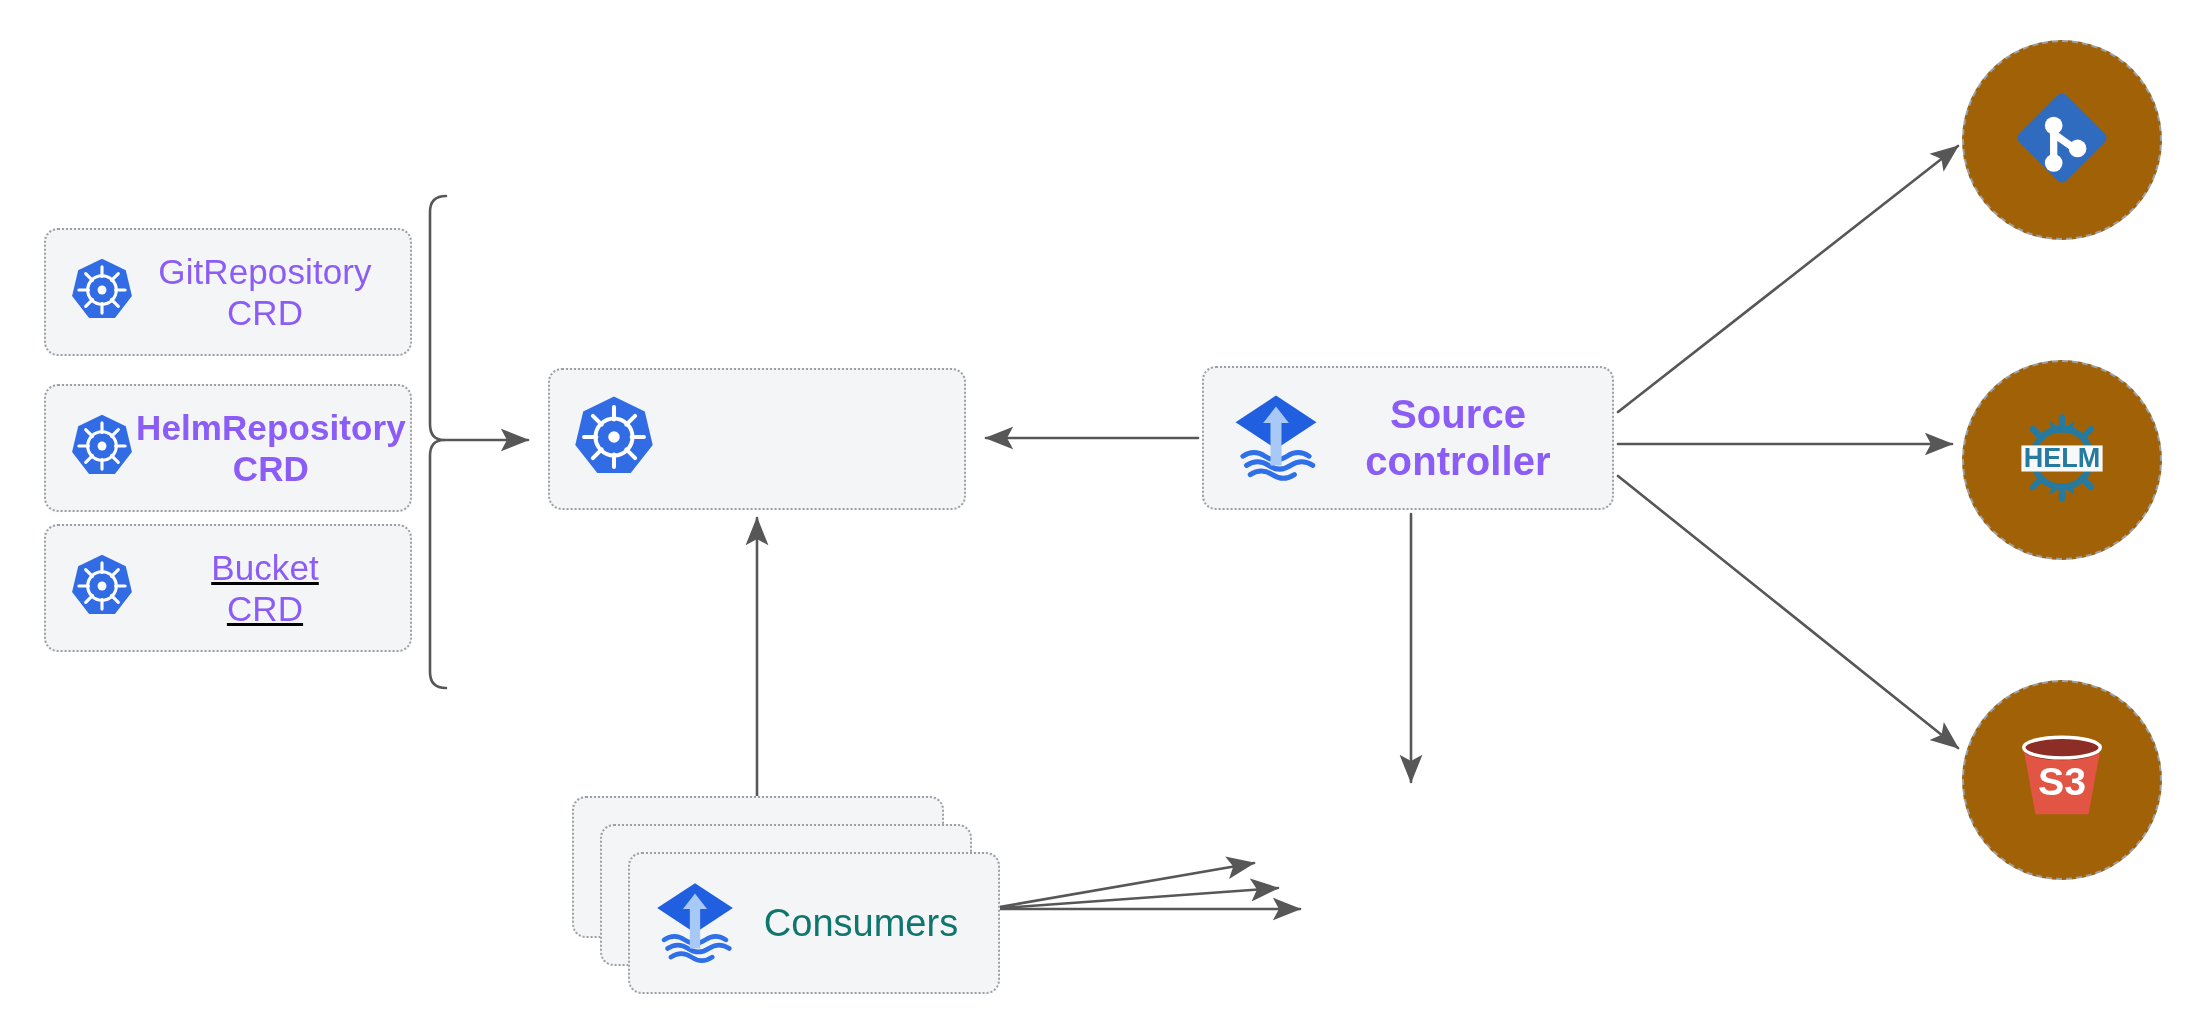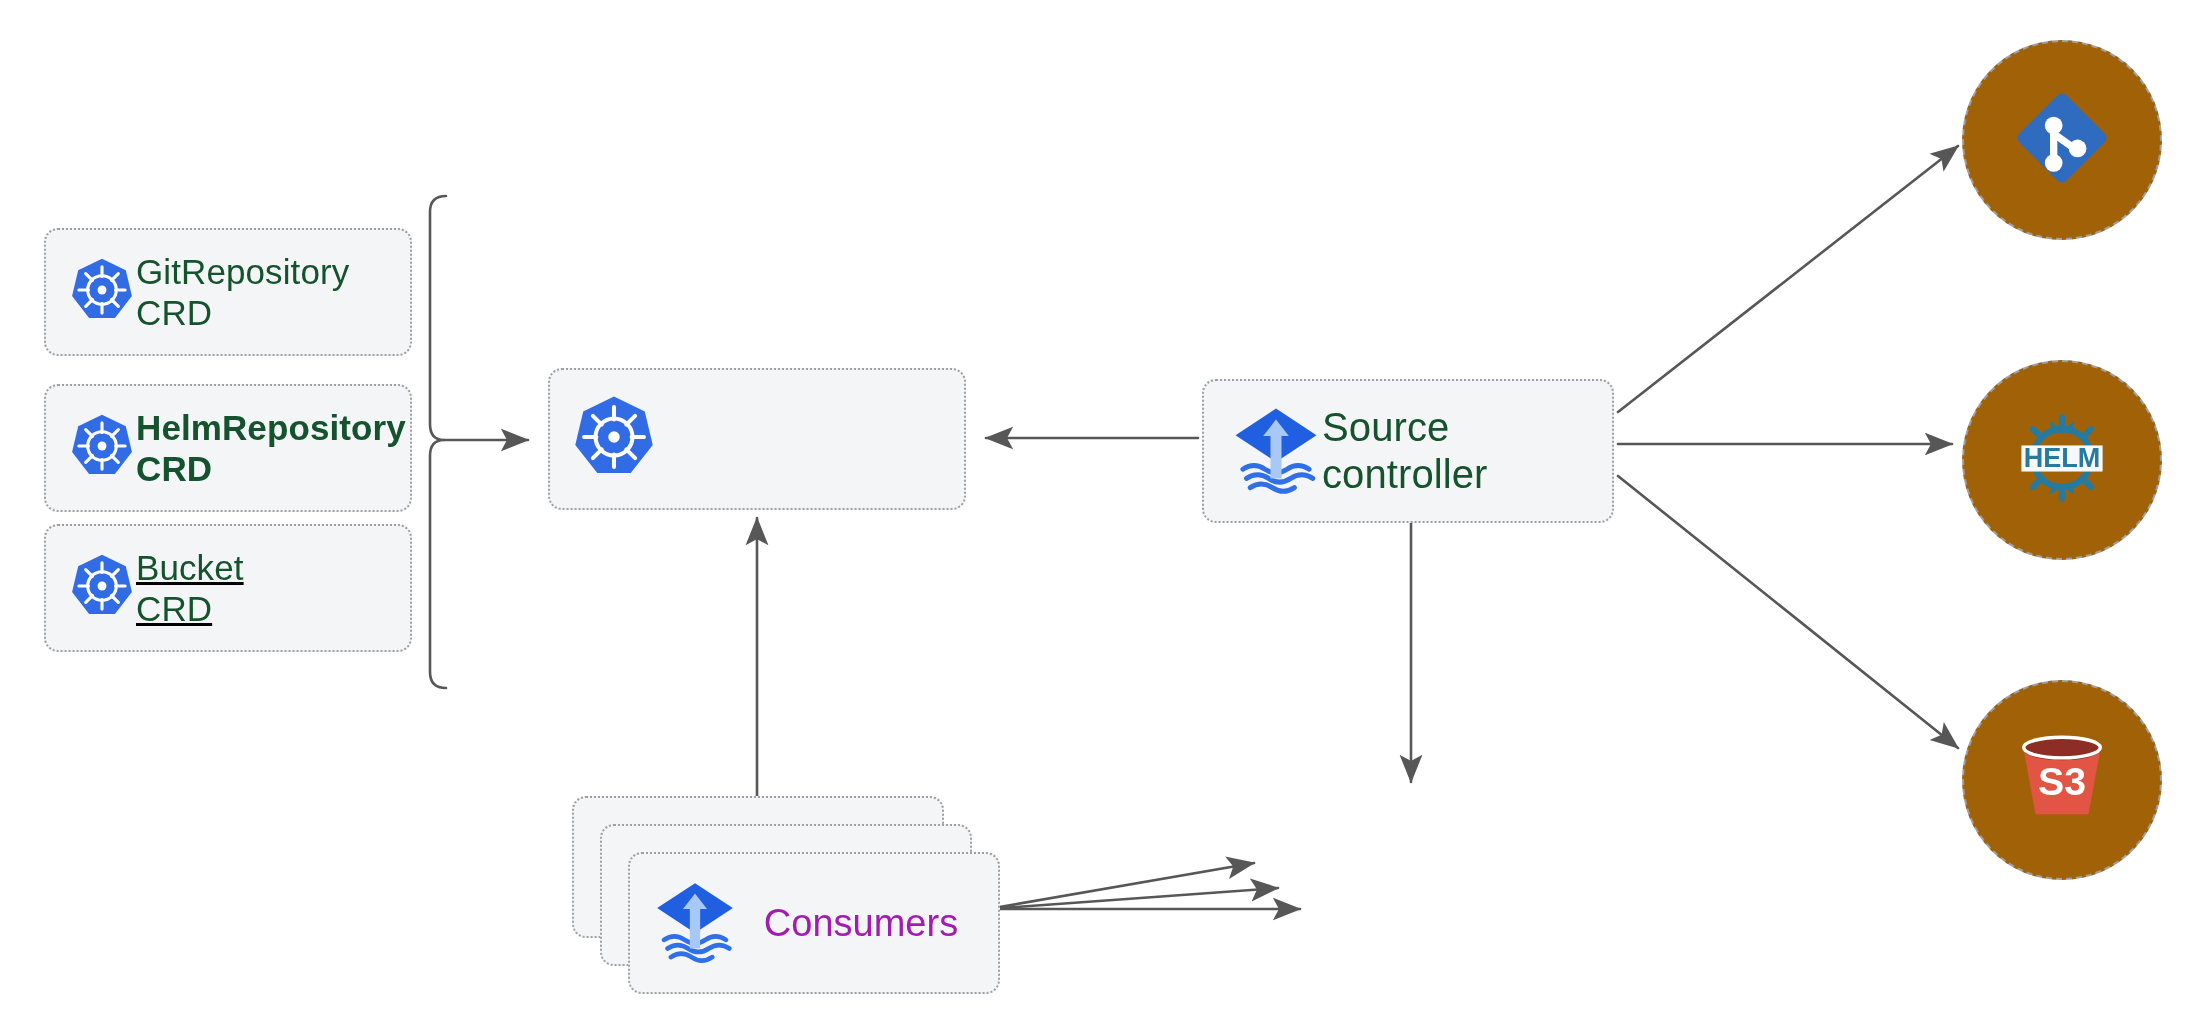--- a/index.html
+++ b/index.html
@@ -17,64 +17,64 @@
     background: #f4f5f6;
     border: 2.5px dotted #9aa0a6;
     border-radius: 14px;
     display: flex;
     align-items: center;
     z-index: 5;
   }
   .node .icon { flex: 0 0 auto; display: block; }
   .node .label {
     flex: 1 1 auto;
-    text-align: left;
-    color: #14532d;
+    text-align: center;
+    color: #8b5cf6;
     line-height: 1.18;
     letter-spacing: .1px;
     white-space: pre-line;
   }
 
   
   .crd { left: 44px; width: 368px; height: 128px; padding-left: 22px; }
   .crd .label { font-size: 35px; padding-right: 16px; }
   #crd-0 { top: 228px; }
   #crd-1 { top: 384px; font-weight: bold; }
   #crd-2 { top: 524px; text-decoration: underline; }
 
   
   #k8s-api {
     left: 548px; top: 368px; width: 418px; height: 142px; padding-left: 20px;
   }
   #k8s-api .label { font-size: 40px; padding-right: 14px; }
 
   
   #source-controller {
-    left: 1202px; top: 379px; width: 412px; height: 144px; padding-left: 26px;
+    left: 1202px; top: 366px; width: 412px; height: 144px; padding-left: 26px; font-weight: bold;
   }
   #source-controller .label { font-size: 40px; padding-right: 18px; }
 
   
   .stack { position: absolute; z-index: 5; }
   .stack .sheet {
     position: absolute;
     background: #f4f5f6;
     border: 2.5px dotted #9aa0a6;
     border-radius: 14px;
     width: 372px; height: 142px;
   }
   .stack .sheet.s0 { left: 0;    top: 0;   }
   .stack .sheet.s1 { left: 28px; top: 28px;}
   .stack .sheet.s2 {
     left: 56px; top: 56px;
     display: flex; align-items: center; padding-left: 22px;
   }
   .stack .label {
     flex: 1 1 auto; text-align: center; font-size: 38px;
-    color: #a21caf; padding-right: 14px;
+    color: #0f766e; padding-right: 14px;
   }
   #consumers-stack { left: 572px; top: 796px; width: 440px; height: 210px; }
   #artifacts-stack { left: 1262px; top: 796px; width: 440px; height: 210px; }
 
   
   .circle-node {
     position: absolute;
     width: 200px; height: 200px;
     border-radius: 50%;
     background: #a16207;

